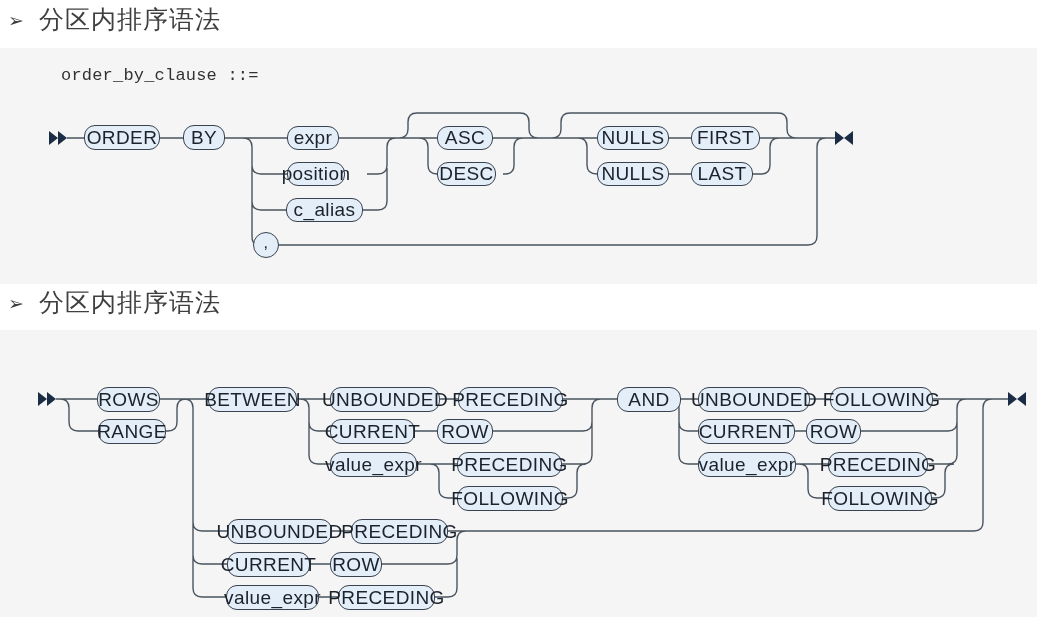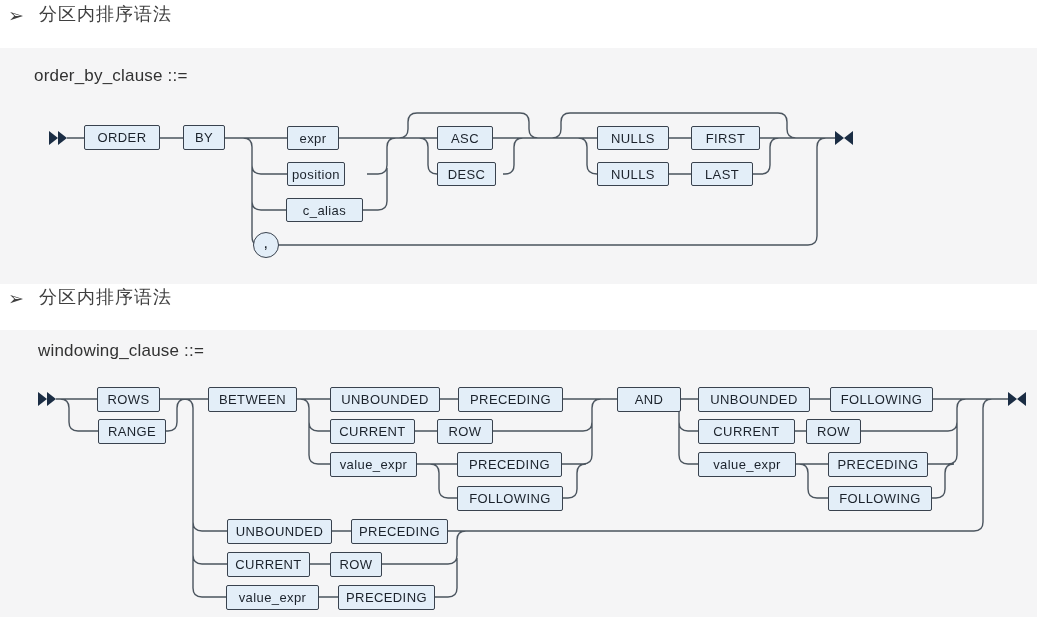--- a/index.html
+++ b/index.html
@@ -2,45 +2,45 @@
 <html><head>
 <meta charset="utf-8">
 <style>
   html,body{margin:0;padding:0}
   body{
     width:1037px;height:617px;position:relative;background:#ffffff;
     font-family:"Liberation Sans",sans-serif;overflow:hidden;
   }
   .heading{position:absolute;left:8px;display:flex;align-items:center;gap:15px;color:#3f3f3f;}
   .bullet{font-size:19px;line-height:1;position:relative;top:1px;}
-  .heading-text{font-size:18px;font-weight:500;letter-spacing:1px;line-height:1.3;}
+  .heading-text{font-size:25px;font-weight:500;letter-spacing:1px;line-height:1.3;}
   .panel{position:absolute;left:0;width:1037px;background:#f5f5f6;}
   .clause{position:absolute;font-size:17px;color:#323232;letter-spacing:0.2px;}
   svg.rails{position:absolute;left:0;top:0;}
   svg.rails path{fill:none;stroke:#4a545e;stroke-width:1.4px;stroke-linecap:butt;}
   svg.rails polygon{fill:#1b2d44;stroke:none;}
   .node{
-    position:absolute;background:#e3eef8;border:1.4px solid #39424e;border-radius:2px;
+    position:absolute;background:#e3eef8;border:1.4px solid #39424e;border-radius:11px;
     display:flex;align-items:center;justify-content:center;
-    font-size:13px;color:#1b222b;letter-spacing:0.4px;box-sizing:border-box;white-space:nowrap;
+    font-size:19px;color:#1b222b;letter-spacing:0.4px;box-sizing:border-box;white-space:nowrap;
   }
   .circle{border-radius:50%;font-size:16px;padding-bottom:4px;}
 </style>
 </head>
 <body>
 
 <div style="position:absolute;inset:0;">
 
   <div class="heading" style="top:3px;">
     <span class="bullet">➢</span>
     <span class="heading-text">分区内排序语法</span>
   </div>
 
   <div class="panel" style="top:48px;height:236px;">
-    <div class="clause" style="left:34px;top:18px;">order_by_clause ::=</div>
+    <div class="clause" style="left:61px;top:18px;font-family:Liberation Mono, monospace;">order_by_clause ::=</div>
 
     <svg class="rails" width="1037" height="236" viewBox="0 0 1037 236">
       <path d="
         M67,90 H84 M160,90 H183 M225,90 H437
         M243,90 Q252,90 252,99 V188 Q252,197 258,197
         M252,117 Q252,126 261,126 H287
         M252,153 Q252,162 261,162 H286
         M367,126 H378 Q387,126 387,117 V99 Q387,90 396,90
         M363,162 H378 Q387,162 387,153 V120
         M399,90 Q408,90 408,81 V74 Q408,65 417,65 H520 Q529,65 529,74 V81 Q529,90 538,90
@@ -73,21 +73,20 @@
     <div class="node" style="left:691px;top:114px;width:62px;height:24px;">LAST</div>
     <div class="node circle" style="left:253px;top:184px;width:26px;height:26px;">,</div>
   </div>
 
   <div class="heading" style="top:286px;">
     <span class="bullet">➢</span>
     <span class="heading-text">分区内排序语法</span>
   </div>
 
   <div class="panel" style="top:330px;height:287px;">
-    <div class="clause" style="left:38px;top:11px;">windowing_clause ::=</div>
 
     <svg class="rails" width="1037" height="287" viewBox="0 0 1037 287">
       <path d="
         M56,69 H97
         M60,69 Q69,69 69,78 V92 Q69,101 78,101 H98
         M166,101 H168 Q177,101 177,92 V78 Q177,69 186,69
         M160,69 H208
         M184,69 Q193,69 193,78 V258 Q193,267 202,267 H226
         M193,192 Q193,201 202,201 H227
         M193,225 Q193,234 202,234 H227

